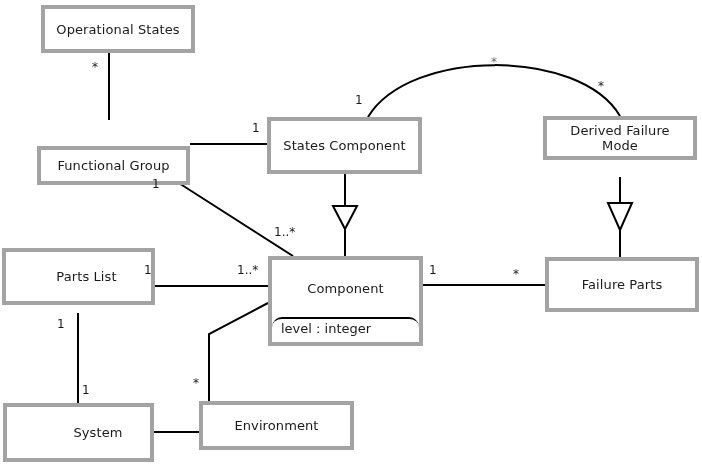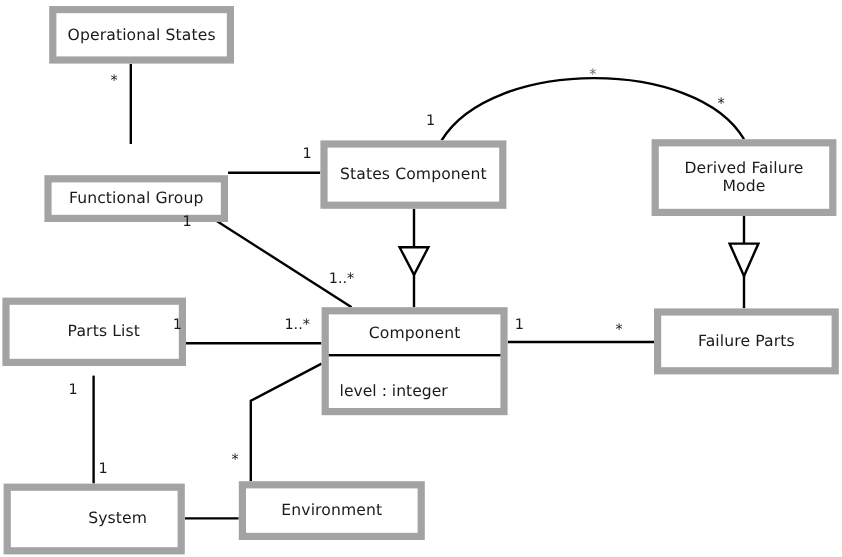--- a/index.html
+++ b/index.html
@@ -21,21 +21,21 @@
   #edge-layer {
     position: absolute;
     left: 0;
     top: 0;
     width: 702px;
     height: 464px;
   }
   .uml-class {
     position: absolute;
     box-sizing: border-box;
-    border: 6px solid #a3a3a3;
+    border: 4px solid #a3a3a3;
     background: #ffffff;
     display: flex;
     flex-direction: column;
     z-index: 5;
   }
   .uml-name-compartment {
     flex: 1 1 auto;
     display: flex;
     align-items: center;
     justify-content: center;
@@ -46,22 +46,23 @@
     padding: 0 4px;
   }
   .uml-attr-compartment {
     flex: 0 0 auto;
     border-top: 2px solid #000000;
     display: flex;
     align-items: center;
     justify-content: flex-start;
     font-size: 13px;
     color: #1a1a1a;
-    padding: 20px 0 5px 9px;
+    padding: 0 0 5px 9px;
     min-height: 18px;
+    border-radius: 10px;
   }
   .mult-label {
     position: absolute;
     font-size: 12px;
     color: #1a1a1a;
     white-space: nowrap;
     z-index: 6;
     line-height: 1;
   }
   .mult-label.faint {
@@ -114,21 +115,21 @@
   <div id="class-layer">
       <div class="uml-class" style="left: 41px; top: 5px; width: 154px; height: 48px;">
         <div class="uml-name-compartment">Operational States</div>
       </div>
       <div class="uml-class" style="left: 37px; top: 128px; width: 153px; height: 39px; margin-top: 18px;">
         <div class="uml-name-compartment">Functional Group</div>
       </div>
       <div class="uml-class" style="left: 267px; top: 117px; width: 155px; height: 57px;">
         <div class="uml-name-compartment">States Component</div>
       </div>
-      <div class="uml-class" style="left: 543px; top: 116px; width: 154px; height: 64px;">
+      <div class="uml-class" style="left: 543px; top: 116px; width: 154px; height: 44px;">
         <div class="uml-name-compartment">Derived Failure Mode</div>
       </div>
       <div class="uml-class" style="left: 2px; top: 248px; width: 153px; height: 57px; padding-left: 16px;">
         <div class="uml-name-compartment">Parts List</div>
       </div>
       <div class="uml-class" style="left: 268px; top: 256px; width: 155px; height: 90px;">
         <div class="uml-name-compartment">Component</div>
         <div class="uml-attr-compartment">level : integer</div>
       </div>
       <div class="uml-class" style="left: 545px; top: 257px; width: 154px; height: 55px;">

